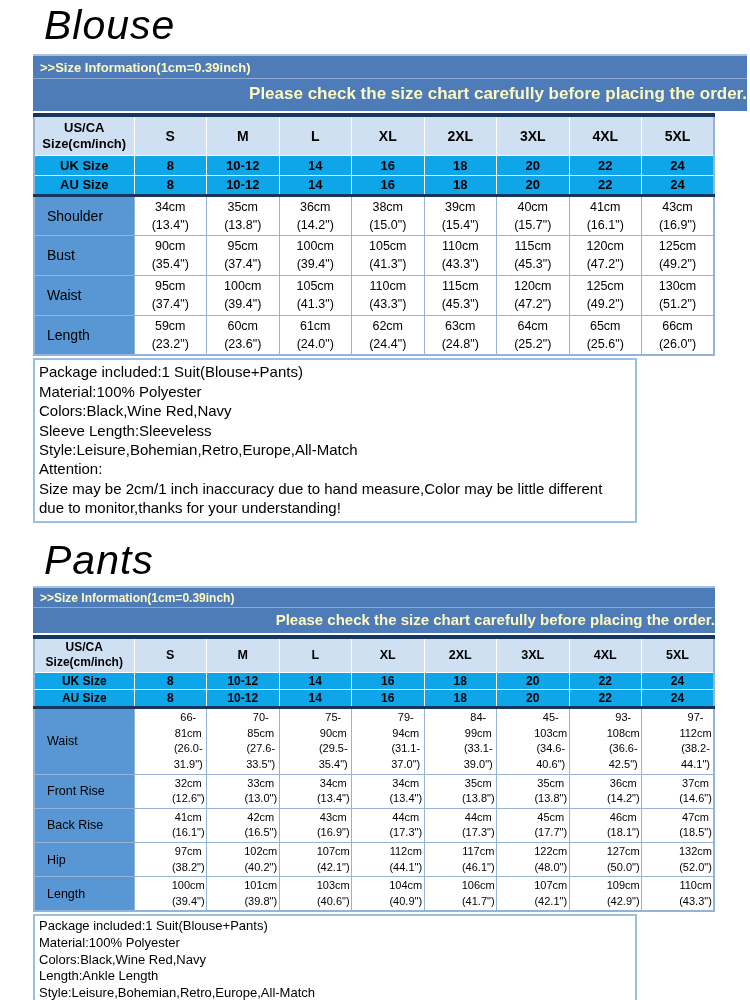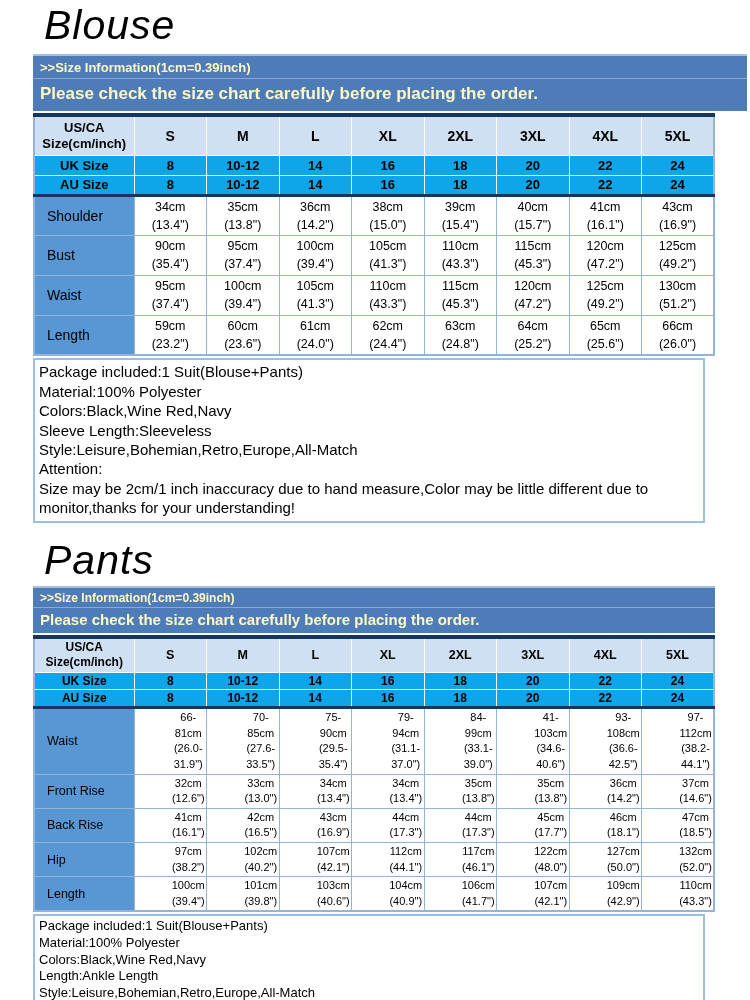--- a/index.html
+++ b/index.html
@@ -12,21 +12,21 @@
     margin:4px 0 7px 44px;font-weight:400;
   }
   .pants .section-title{margin-top:16px;margin-bottom:4px;}
   .info-bar{
     margin-left:33px;background:#4d7cb8;color:#fef9c3;font-weight:bold;
     border-top:2px solid #a6c2e0;box-sizing:border-box;
   }
   .blouse .info-bar{width:714px;}
   .pants  .info-bar{width:682px;}
   .bar-l1{font-size:13px;padding:4px 0 3px 7px;border-bottom:1px solid rgba(255,255,255,.35);}
-  .bar-l2{font-size:17px;padding:5px 0 7px 7px;}
+  .bar-l2{font-size:17px;padding:5px 0 7px 7px;text-align:right;}
   .pants .bar-l1{font-size:12px;padding:3px 0 2px 7px;}
   .pants .bar-l2{font-size:15px;padding:3px 0 5px 7px;}
 
   table.size-table{
     margin:2px 0 0 33px;table-layout:fixed;border-collapse:collapse;
     border:2px solid #95b3d7;border-top:4px solid #17365d;width:682px;
   }
   .size-table th,.size-table td{border:1px solid #95b3d7;overflow:hidden;}
   .hdr{background:#cfe0f2;border-color:#fdfdfe !important;font-weight:bold;text-align:center;}
   .corner{font-size:13px;line-height:1.25;}
@@ -45,21 +45,21 @@
   .pants-table tr.hdr-row{height:36px;}
   .pants-table tr.uk-row,.pants-table tr.au-row{height:17px;}
   .pants-table tr.data-row{height:34px;}
   .pants-table .corner{font-size:12px;}
   .pants-table .size-head{font-size:12.5px;}
   .pants-table .band{font-size:12px;}
   .pants-table .lbl{font-size:12.5px;}
   .pants-table .val{font-size:11px;line-height:1.42;padding-left:37px;}
 
   .notes{
-    margin:2px 0 16px 33px;border:2px solid #9bbfe0;box-sizing:border-box;width:672px;
+    margin:2px 0 16px 33px;border:2px solid #9bbfe0;box-sizing:border-box;width:604px;
     padding:2px 4px 3px 4px;background:#fff;
   }
   .blouse .notes{font-size:15px;line-height:19.4px;}
   .pants  .notes{font-size:13px;line-height:16.6px;}
   .note-line{white-space:normal;word-break:break-word;}
 </style>
 </head>
 <body>
 
 <div class="sheet">
@@ -346,21 +346,21 @@
             </td>
             <td class="val">
               <span>79-94cm</span>
               <span>(31.1-37.0")</span>
             </td>
             <td class="val">
               <span>84-99cm</span>
               <span>(33.1-39.0")</span>
             </td>
             <td class="val">
-              <span>41-103cm</span>
+              <span>45-103cm</span>
               <span>(34.6-40.6")</span>
             </td>
             <td class="val">
               <span>93-108cm</span>
               <span>(36.6-42.5")</span>
             </td>
             <td class="val">
               <span>97-112cm</span>
               <span>(38.2-44.1")</span>
             </td>

